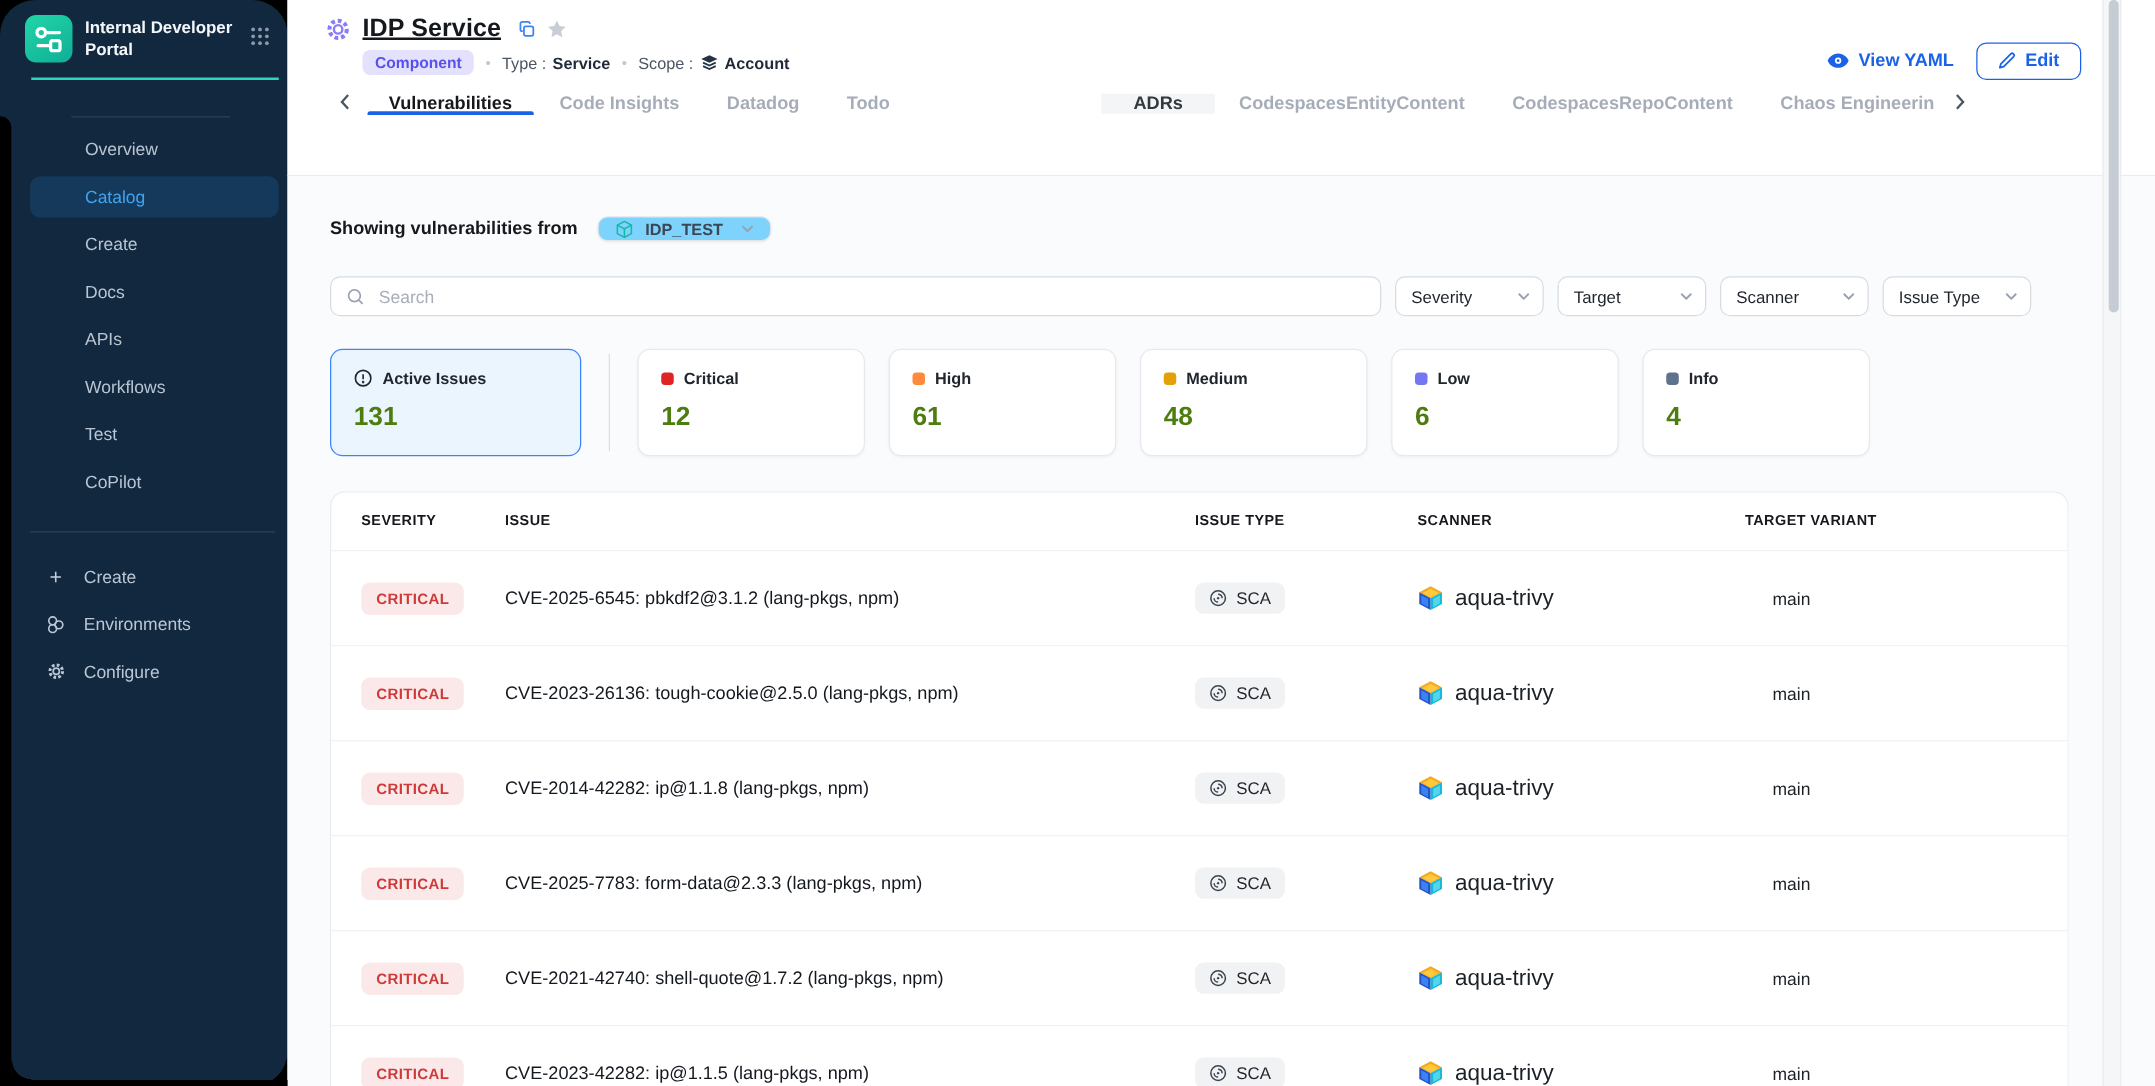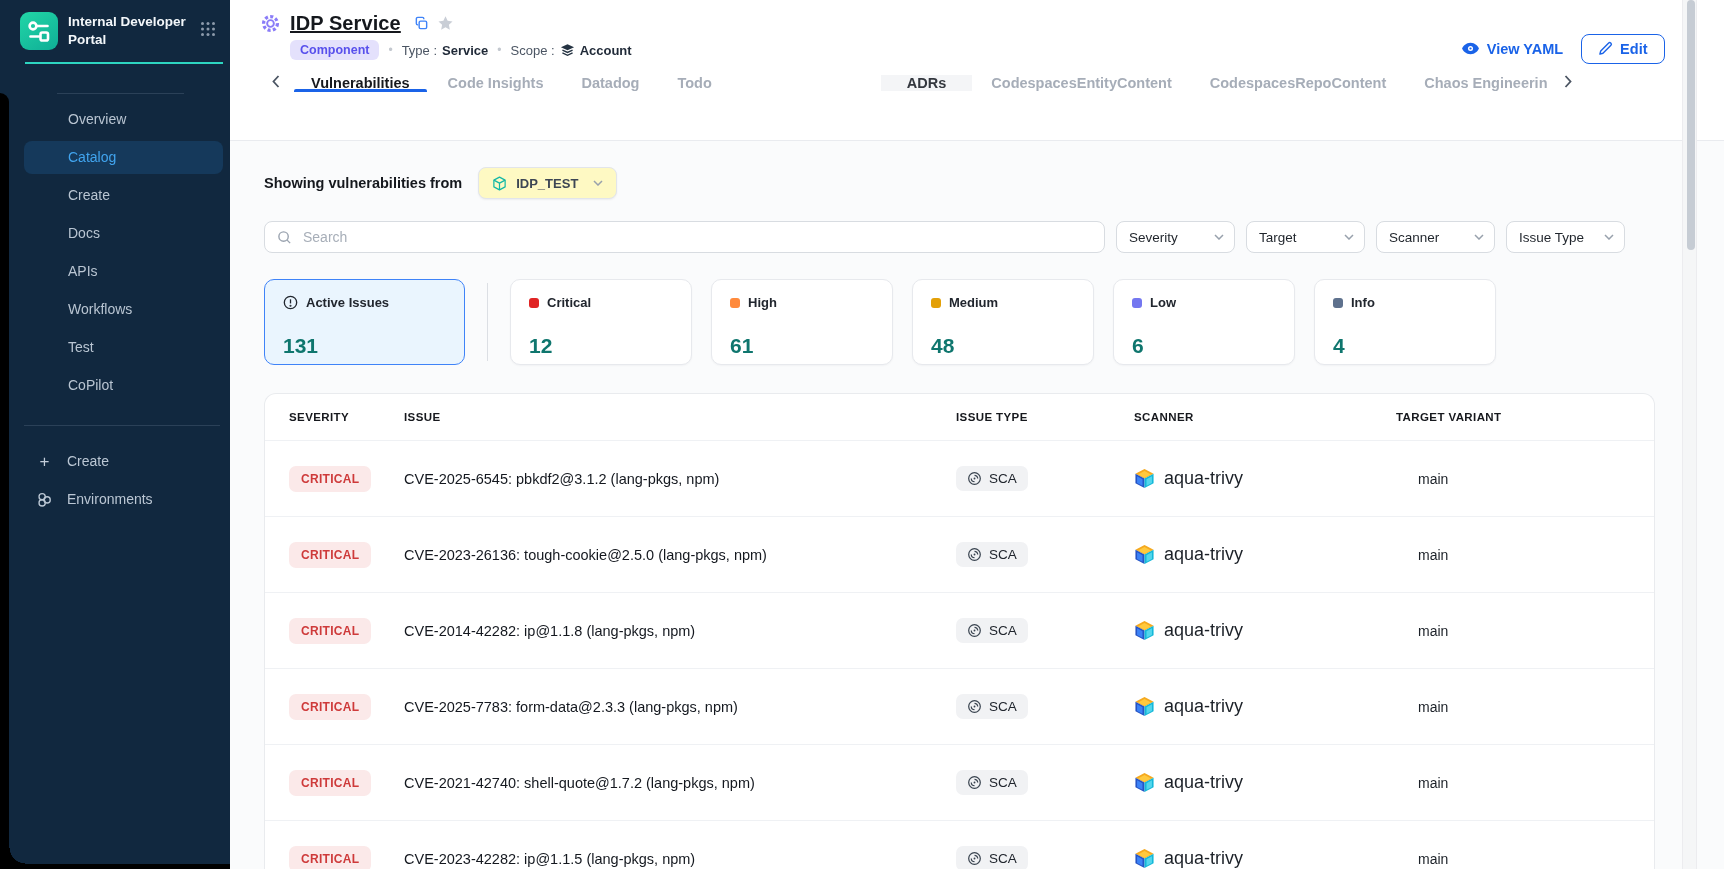--- a/index.html
+++ b/index.html
@@ -4,21 +4,21 @@
 <style>
   html,body{margin:0;padding:0;}
   body{
     width:1724px;height:869px;overflow:hidden;position:relative;
     background:#000;font-family:"Liberation Sans",sans-serif;
     -webkit-font-smoothing:antialiased;
   }
   .app{display:flex;width:1724px;height:869px;}
 
   
-  .sidebar{width:230px;min-width:230px;background:#11283f;display:flex;flex-direction:column;position:relative;color:#bbc7d4;}
+  .sidebar{width:230px;min-width:230px;background:#11283f;display:flex;flex-direction:column;position:relative;color:#bbc7d4;border-radius:28px;}
   .sb-header{display:flex;align-items:center;gap:10px;padding:12px 12px 0 20px;}
   .logo{width:38px;height:38px;border-radius:9px;background:linear-gradient(145deg,#22d6a7,#0fae96);display:flex;align-items:center;justify-content:center;flex:0 0 auto;}
   .brand{flex:1;font-size:13.5px;font-weight:700;color:#f3f7fa;line-height:1.3;}
   .grid-icon{flex:0 0 auto;cursor:pointer;margin-right:2px;}
   .teal-rule{height:2px;background:#2dd5c0;margin:12px 7px 0 25px;width:198px;}
   .nav-top-divider{height:1px;background:#2b4158;margin:29px 0 0 57px;width:127px;}
   .nav{margin-top:6px;display:flex;flex-direction:column;}
   .nav-item{height:38px;display:flex;align-items:center;padding-left:68px;font-size:14px;color:#b9c5d2;cursor:pointer;}
   .nav-item.active{height:33px;margin:2.5px 7px 2.5px 24px;padding-left:44px;background:#15395b;border-radius:8px;color:#41a4ee;}
   .mid-divider{height:1px;background:#2b4158;margin:21px 10px 0 24px;}
@@ -56,35 +56,35 @@
   .tab-chevron{width:32px;display:flex;align-items:center;justify-content:center;color:#4b5563;cursor:pointer;}
   .tab{display:flex;align-items:center;padding:0 19px;font-size:14.5px;font-weight:700;color:#a6adb8;position:relative;cursor:pointer;white-space:nowrap;}
   .tab.active{color:#16181d;}
   .tab.active::after{content:"";position:absolute;left:2px;right:2px;bottom:-1px;height:3px;background:#1a63e8;border-radius:2px 2px 0 0;}
   .tab.highlighted{background:#f4f5f7;color:#34383f;margin-left:150px;padding:0 26px;}
   .tab.last{padding-right:4px;}
 
   .content{flex:1;background:#fafbfc;padding:26px 0 0 34px;position:relative;overflow:hidden;}
   .showing-row{display:flex;align-items:center;gap:16px;height:32px;}
   .showing-label{font-size:14.5px;font-weight:700;color:#15181d;}
-  .source-dd{height:32px;box-sizing:border-box;background:#fef9c3;border:1px solid #e2e5ea;border-radius:8px;box-shadow:0 1px 2px rgba(16,24,40,.06);display:inline-flex;align-items:center;gap:9px;padding:0 13px;cursor:pointer;}
+  .source-dd{height:20px;box-sizing:border-box;background:#7dd3fc;border:1px solid #e2e5ea;border-radius:8px;box-shadow:0 1px 2px rgba(16,24,40,.06);display:inline-flex;align-items:center;gap:9px;padding:0 13px;cursor:pointer;}
   .source-label{font-size:13px;font-weight:700;color:#3d4654;}
   .dd-chevron{margin-left:6px;display:flex;}
 
   .filter-row{margin-top:22px;display:flex;gap:11px;width:1361px;}
   .search-box{flex:1;height:32px;box-sizing:border-box;border:1px solid #d8dce1;border-radius:8px;background:#fff;display:flex;align-items:center;gap:9px;padding:0 12px;}
   .search-box input{border:none;outline:none;flex:1;font-size:14px;color:#333;background:transparent;font-family:inherit;}
   .search-box input::placeholder{color:#a7aeb8;}
   .filter-select{width:119px;height:32px;box-sizing:border-box;border:1px solid #d8dce1;border-radius:8px;background:#fff;display:flex;align-items:center;justify-content:space-between;padding:0 10px 0 12px;font-size:13.5px;color:#1f242b;cursor:pointer;}
 
   .stats-row{margin-top:26px;display:flex;align-items:stretch;height:86px;}
   .card{background:#fff;border:1px solid #e7e9ed;border-radius:10px;box-shadow:0 1px 2px rgba(16,24,40,.04);padding:15px 18px;box-sizing:border-box;cursor:pointer;}
   .active-card{width:201px;background:#eaf5fe;border:1.5px solid #3f83f8;box-shadow:none;}
   .card-label{display:flex;align-items:center;gap:8px;font-size:13px;font-weight:700;color:#21262e;}
-  .card-value{margin-top:24px;font-size:21px;font-weight:700;color:#0f766e;}
+  .card-value{margin-top:12px;font-size:21px;font-weight:700;color:#4d7c0f;}
   .stats-divider{width:1px;background:#dcdfe4;margin:4px 22px;}
   .sev-cards{display:flex;gap:19px;}
   .sev-card{width:182px;}
   .sev-dot{width:10px;height:10px;border-radius:3px;flex:0 0 auto;}
 
   .vuln-table{margin-top:28px;width:1389px;background:#fff;border:1px solid #e9ebee;border-bottom:none;border-radius:12px 12px 0 0;overflow:hidden;}
   .t-grid{display:grid;grid-template-columns:115px 552px 178px 262px 1fr;align-items:center;padding-left:24px;}
   .t-head{height:46px;}
   .t-head span{font-size:11.5px;font-weight:700;color:#16181d;letter-spacing:.4px;}
   .t-row{height:75px;border-top:1px solid #eff1f4;cursor:pointer;background:#fff;}
@@ -158,20 +158,29 @@
       </div>
       <div class="sec-item">
         <span class="sec-icon">
           <svg width="17" height="17" viewBox="0 0 18 18" fill="none" stroke="#bbc7d4" stroke-width="1.4">
             <circle cx="6.5" cy="6" r="3.3"></circle>
               <circle cx="11.8" cy="9.4" r="3.3"></circle>
               <circle cx="6.5" cy="12.6" r="3.3"></circle>
           </svg>
         </span>
         <span>Environments</span>
+      </div>
+      <div class="sec-item">
+        <span class="sec-icon">
+          <svg width="16" height="16" viewBox="0 0 20 20" fill="none" stroke="#bbc7d4">
+            <circle cx="10" cy="10" r="6.3" stroke-width="3" stroke-dasharray="2.7 2.2"></circle>
+            <circle cx="10" cy="10" r="3.1" stroke-width="1.7"></circle>
+          </svg>
+        </span>
+        <span>Configure</span>
       </div>
     </div>
 
   </aside>
 
   <main class="main">
 
     <header class="entity-header">
       <div>
         <div class="title-row">

